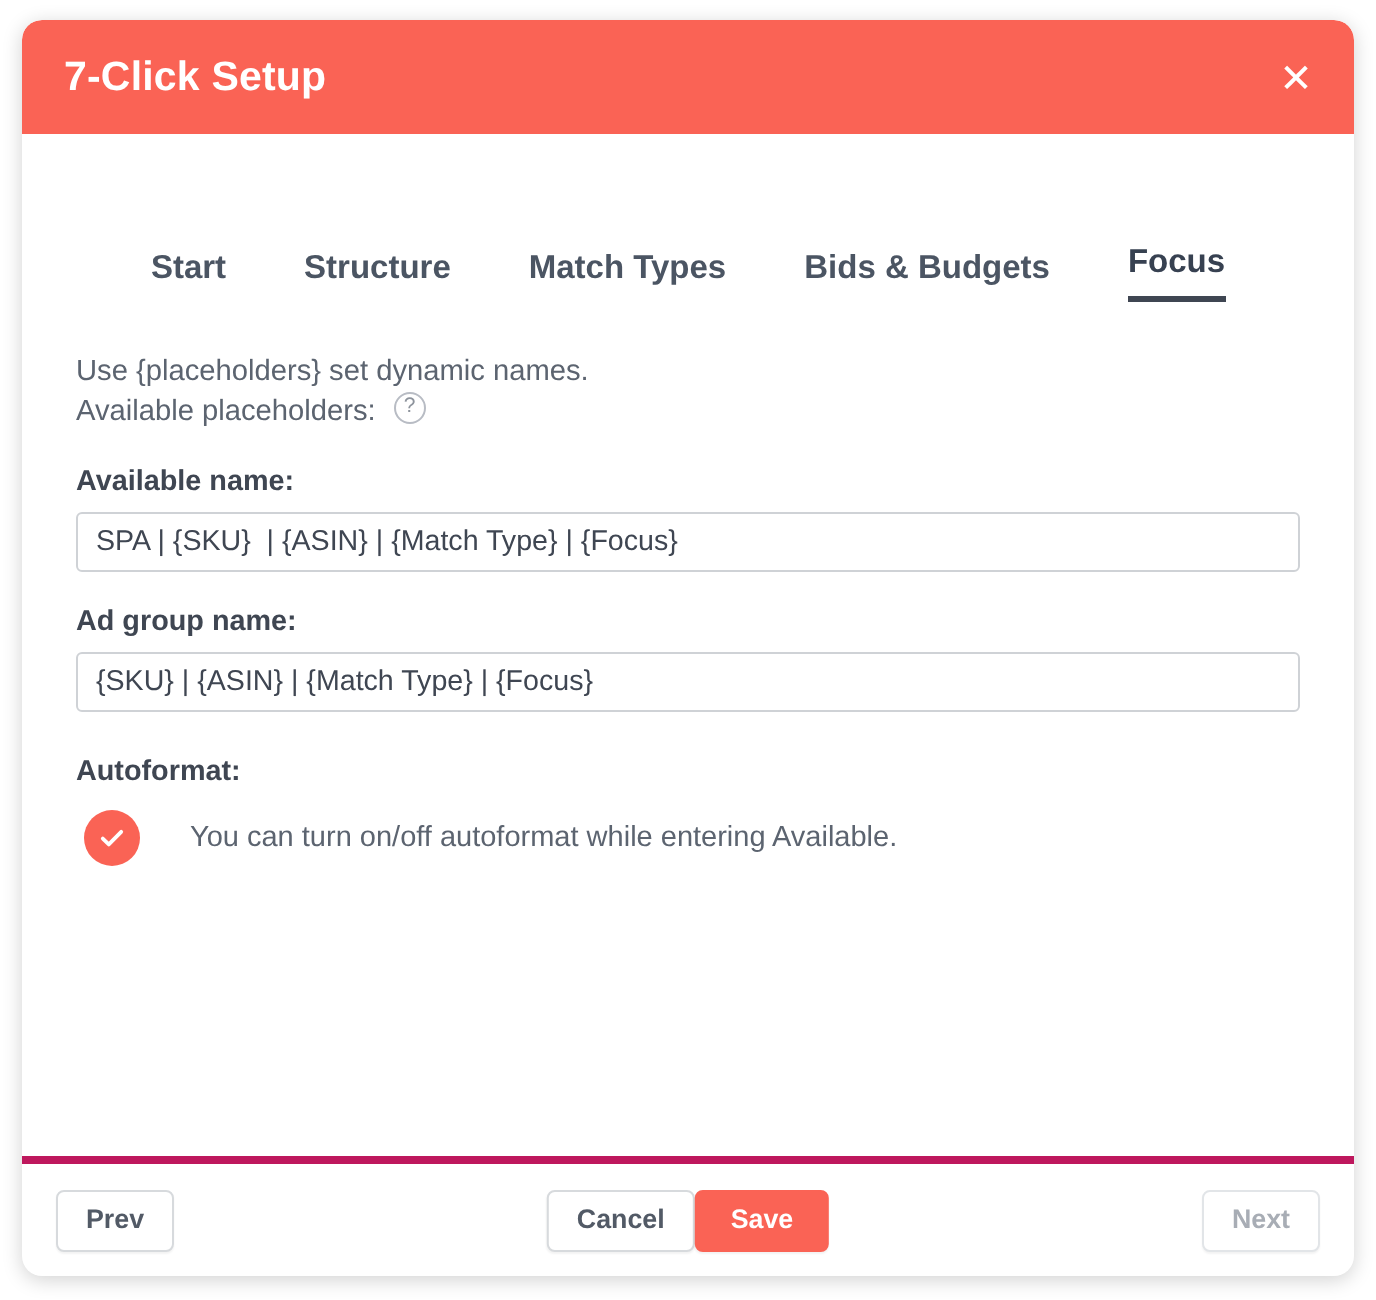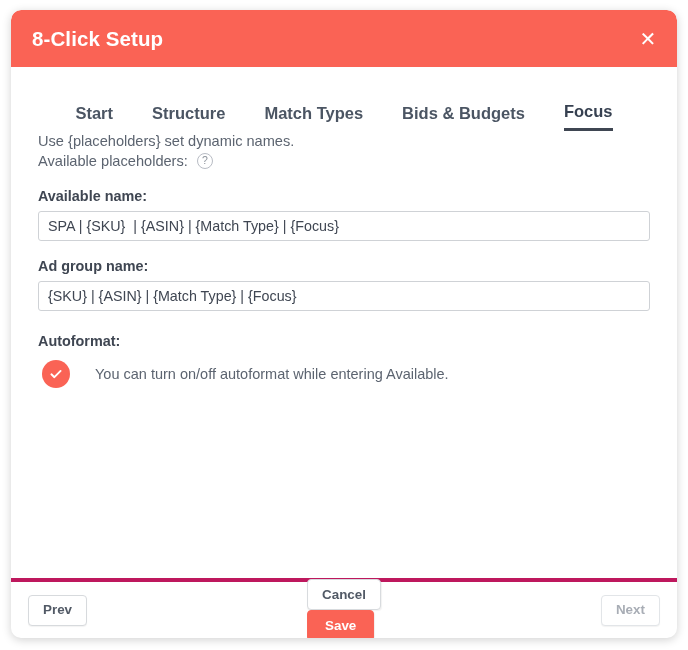--- a/index.html
+++ b/index.html
@@ -74,53 +74,53 @@
   
   .dialog-body {
     flex: 1;
     position: relative;
     padding: 0;
   }
 
   
   .tabs {
     display: flex;
-    align-items: center;
+    align-items: flex-end;
     justify-content: center;
     gap: 39px;
-    padding-top: 35px;
+    padding-top: 55px;
     padding-bottom: 0;
   }
   .tab {
     font-size: 16.5px;
     font-weight: bold;
     color: #4b5563;
     cursor: pointer;
     padding-bottom: 6px;
     white-space: nowrap;
     line-height: 1.2;
   }
   .tab.active {
     color: #374151;
     border-bottom: 3px solid #3f4652;
   }
 
   
   .content {
     padding: 0 27px;
+    margin-top: 25px;
   }
 
   .intro {
     color: #5c6470;
     font-size: 14.6px;
     line-height: 20px;
   }
   .intro-line2 {
     display: flex;
-    align-items: center;
     gap: 9px;
   }
   .help-badge {
     display: inline-flex;
     align-items: center;
     justify-content: center;
     width: 16px;
     height: 16px;
     border-radius: 50%;
     border: 1px solid #b8bcc4;
@@ -210,22 +210,21 @@
     line-height: 1;
     box-sizing: border-box;
     box-shadow: 0 1px 1px rgba(0,0,0,0.05);
   }
   .btn-prev { margin-right: auto; }
   .btn-center-group {
     position: absolute;
     left: 50%;
     transform: translateX(-50%);
     display: flex;
-    align-items: flex-start;
-    flex-direction: column;
+    align-items: flex-end;
   }
   .btn-save {
     background: #fa6355;
     border-color: #fa6355;
     color: #ffffff;
     padding: 0 17px;
   }
   .btn-next {
     margin-left: auto;
     color: #a8adb5;
@@ -233,21 +232,21 @@
   }
 </style>
 </head>
 <body>
 
 <div class="page-bg"></div>
 
 <div class="dialog">
 
   <div class="dialog-header">
-    <div class="dialog-title">8-Click Setup</div>
+    <div class="dialog-title">7-Click Setup</div>
     <div class="close-btn">✕</div>
   </div>
 
   <div class="dialog-body">
 
     <div class="tabs">
       <div class="tab">Start</div>
       <div class="tab">Structure</div>
       <div class="tab">Match Types</div>
       <div class="tab">Bids &amp; Budgets</div>

